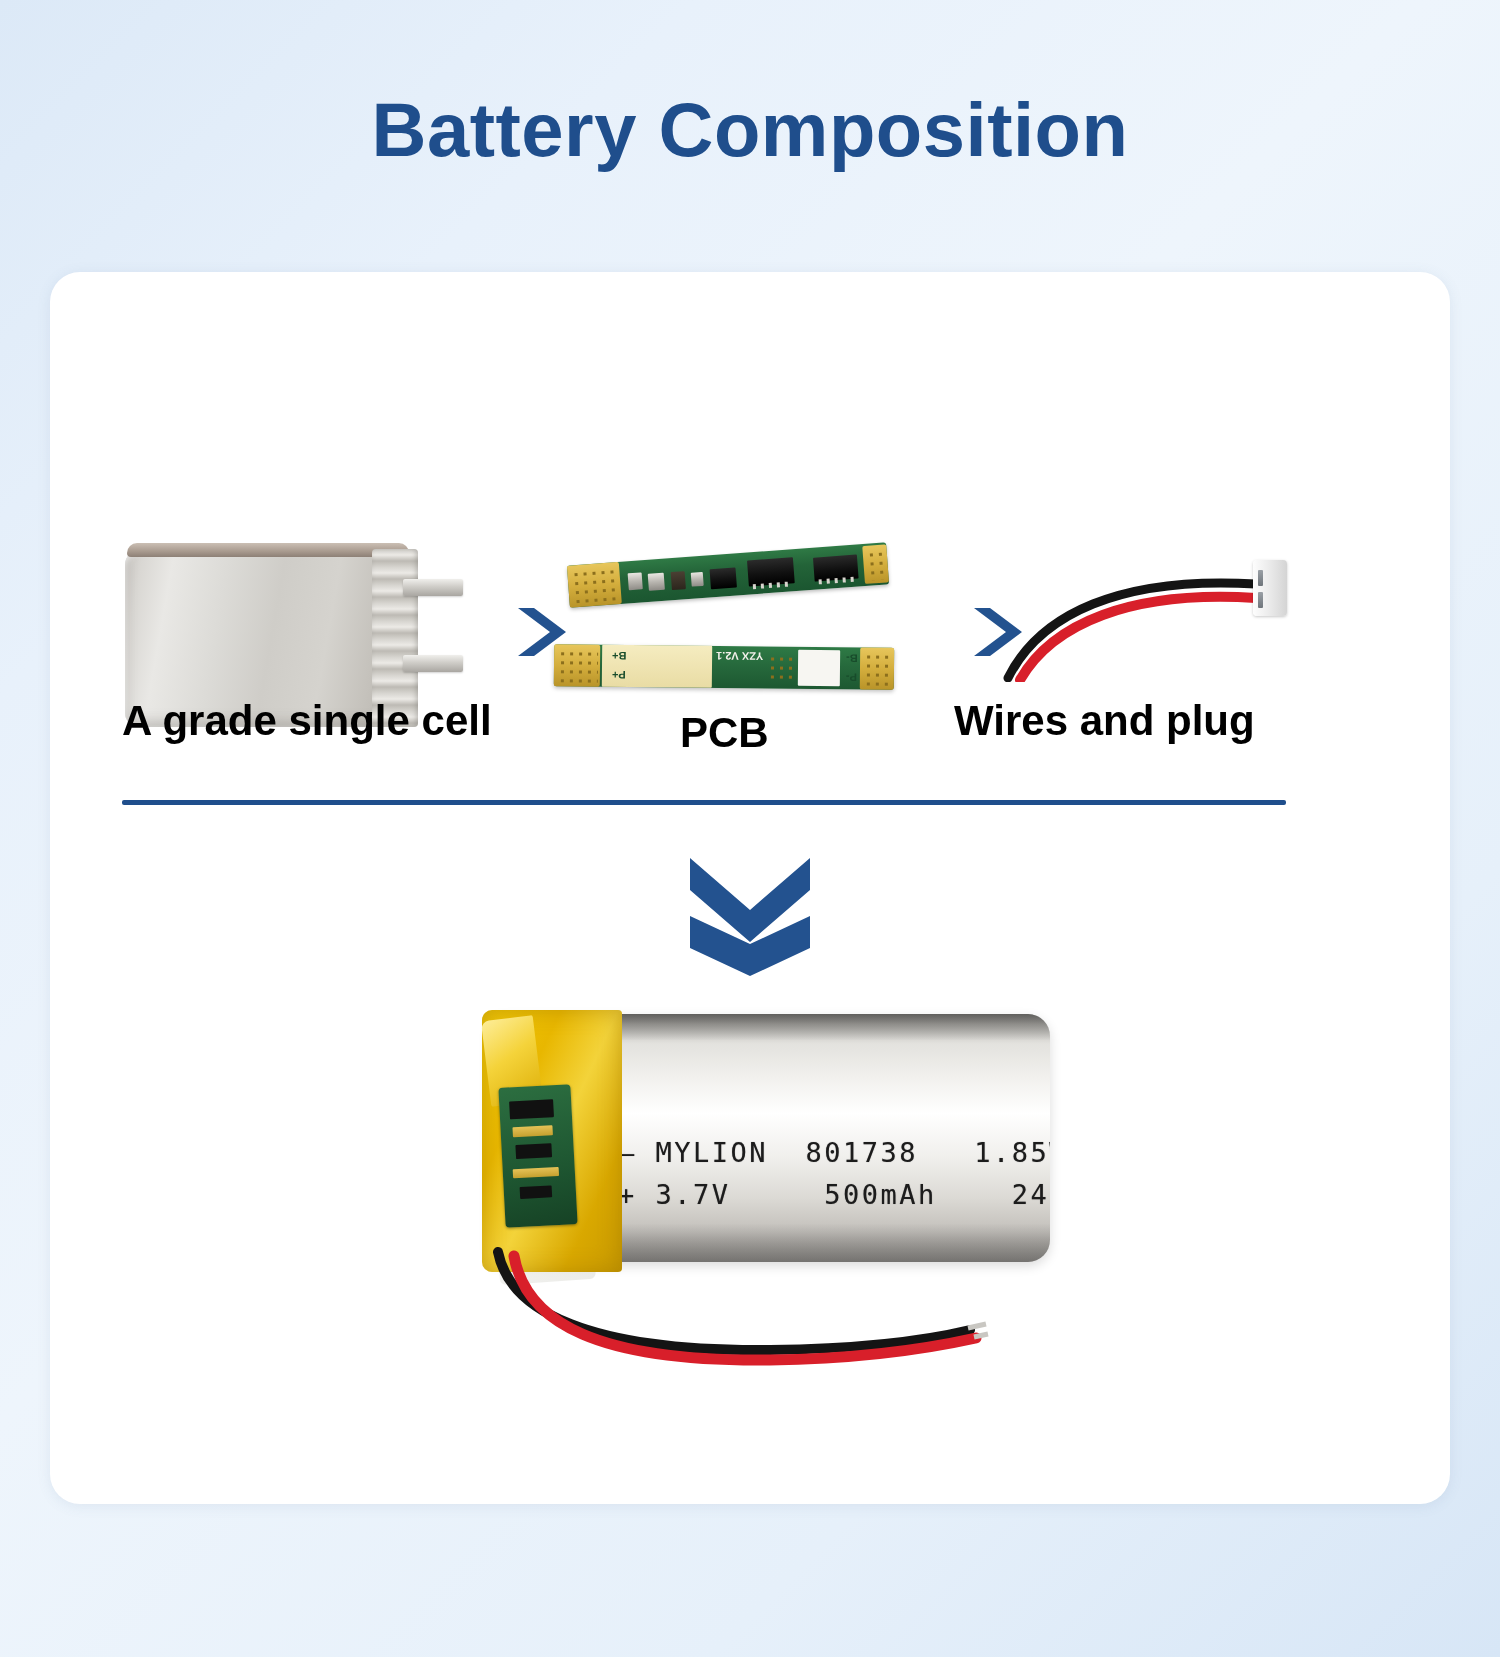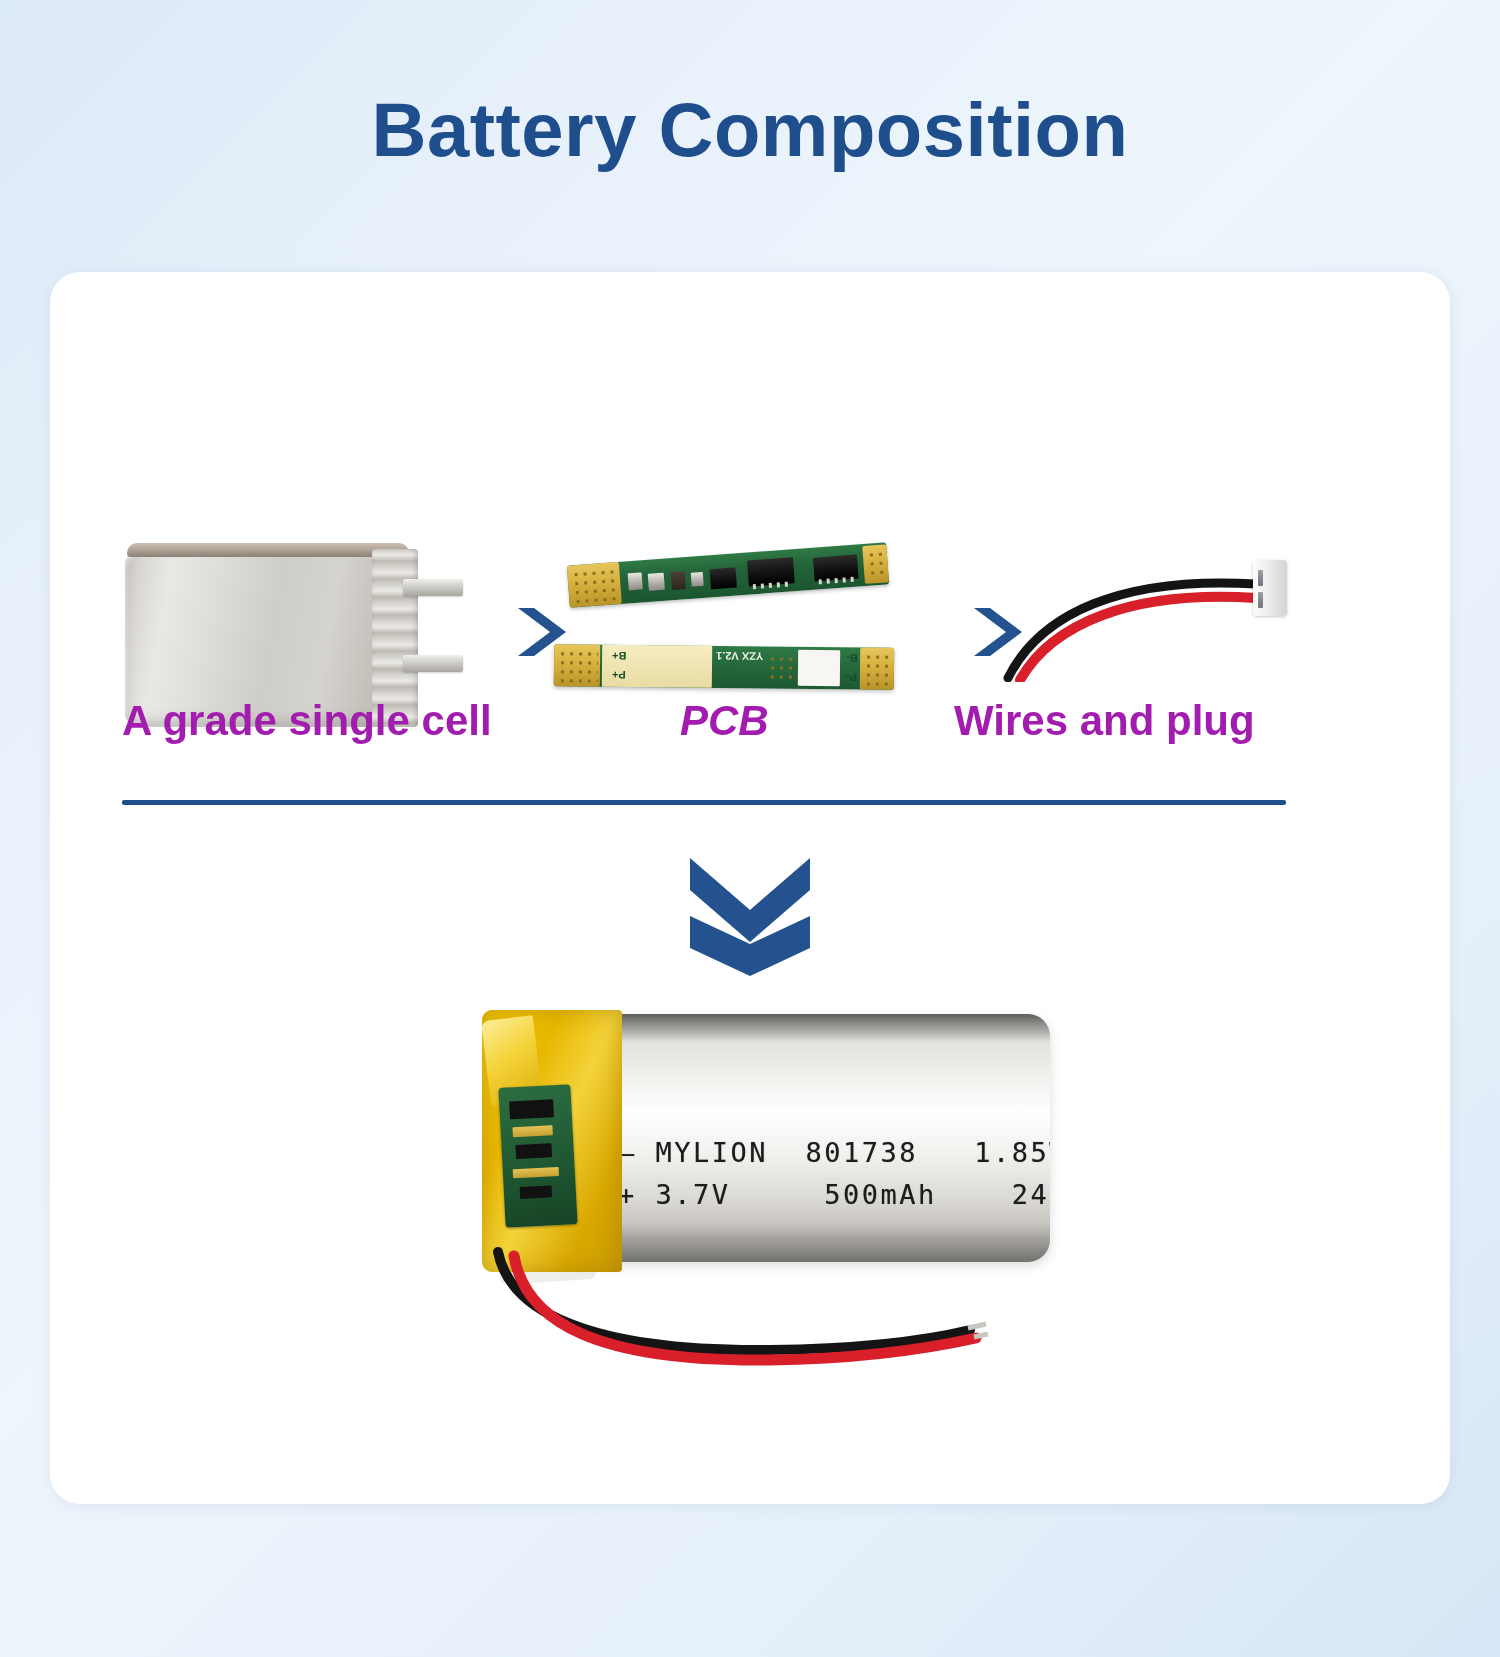--- a/index.html
+++ b/index.html
@@ -212,27 +212,27 @@
   }
   .plug-slot.s1 { top: 10px; }
   .plug-slot.s2 { top: 32px; }
 
   
   .labels-row {
     position: absolute;
     left: 0; top: 425px;
     width: 100%;
     height: 70px;
-    color: #a21caf;
+    color: #000000;
     font-size: 42px;
     font-weight: bold;
     font-stretch: condensed;
   }
   .label-cell  { position: absolute; left: 72px;  top: 0; }
-  .label-pcb   { position: absolute; left: 630px; top: 0; font-style: italic; }
+  .label-pcb   { position: absolute; left: 630px; top: 12px; }
   .label-wires { position: absolute; left: 904px; top: 0; }
 
   
   .divider {
     position: absolute;
     left: 72px; top: 528px;
     width: 1164px; height: 5px;
     background: #1f4e8c;
     border-radius: 2px;
   }

